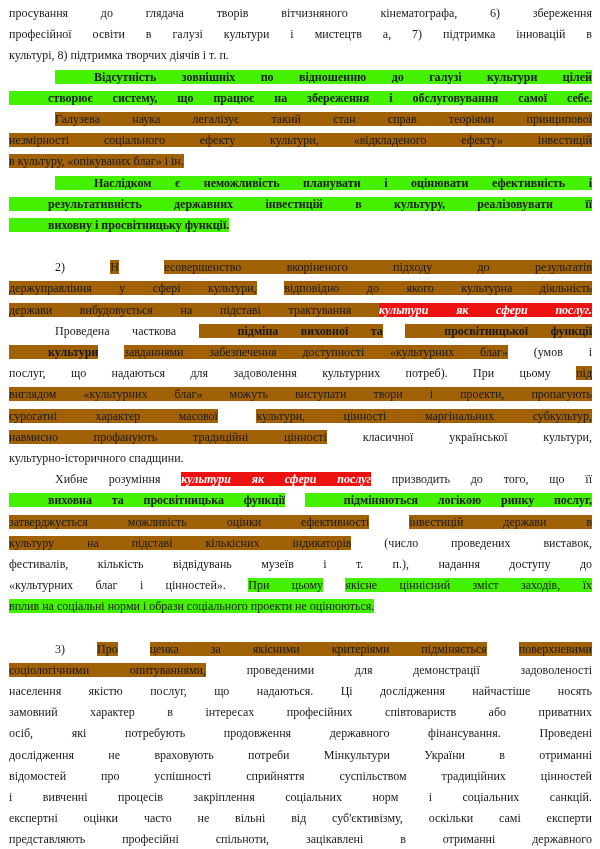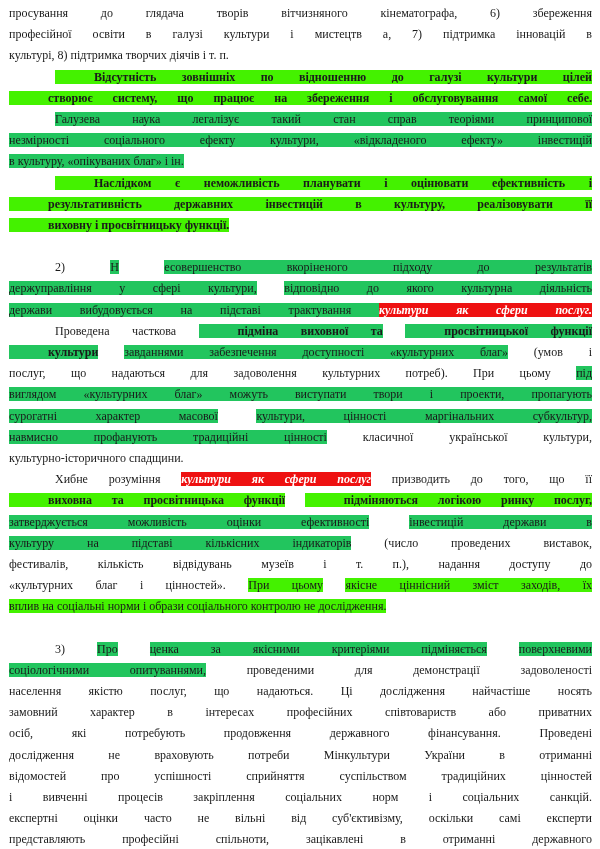--- a/index.html
+++ b/index.html
@@ -18,21 +18,21 @@
   .line {
     display: block;
     white-space: nowrap;
     text-align: justify;
     text-align-last: justify;
     height: 21.2px;
   }
   .line.last { text-align-last: left; }
   .indent { padding-left: 46px; }
   .blank { height: 21.2px; display: block; }
-  .y { background: #22c55e; }
+  .y { background: #a16207; }
   .g { background: #44f200; }
   .r { background: #ee1111; color: #ffffff; font-style: italic; font-weight: bold; margin-top: 32px; }
   .b { font-weight: bold; padding-left: 39px; }
 </style>
 </head>
 <body>
 
 <div class="page">
 
   <div>
@@ -76,21 +76,21 @@
     <span class="line last"><span>культурно-історичного спадщини.</span></span>
   </div>
 
   <div>
     <span class="line indent"><span>Хибне розуміння </span><span class="r">культури як сфери послуг</span><span> призводить до того, що її</span></span>
     <span class="line"><span class="g b">виховна та просвітницька функції</span> <span class="g b">підміняються логікою ринку послуг,</span></span>
     <span class="line"><span class="y">затверджується можливість оцінки ефективності</span> <span class="y">інвестицій держави в</span></span>
     <span class="line"><span class="y">культуру на підставі кількісних індикаторів</span><span> (число проведених виставок,</span></span>
     <span class="line"><span>фестивалів, кількість відвідувань музеїв і т. п.), надання доступу до</span></span>
     <span class="line"><span>«культурних благ і цінностей». </span><span class="g">При цьому</span> <span class="g">якісне ціннісний зміст заходів, їх</span></span>
-    <span class="line last"><span class="g">вплив на соціальні норми і образи соціального контролю не дослідження.</span></span>
+    <span class="line last"><span class="g">вплив на соціальні норми і образи соціального проекти не оцінюються.</span></span>
   </div>
 
   <span class="blank"></span>
 
   <div>
     <span class="line indent"><span>3) </span><span class="y">Про</span> <span class="y">ценка за якісними критеріями підміняється</span> <span class="y">поверхневими</span></span>
     <span class="line"><span class="y">соціологічними опитуваннями,</span><span> проведеними для демонстрації задоволеності</span></span>
     <span class="line"><span>населення якістю послуг, що надаються. Ці дослідження найчастіше носять</span></span>
     <span class="line"><span>замовний характер в інтересах професійних співтовариств або приватних</span></span>
     <span class="line"><span>осіб, які потребують продовження державного фінансування. Проведені</span></span>

